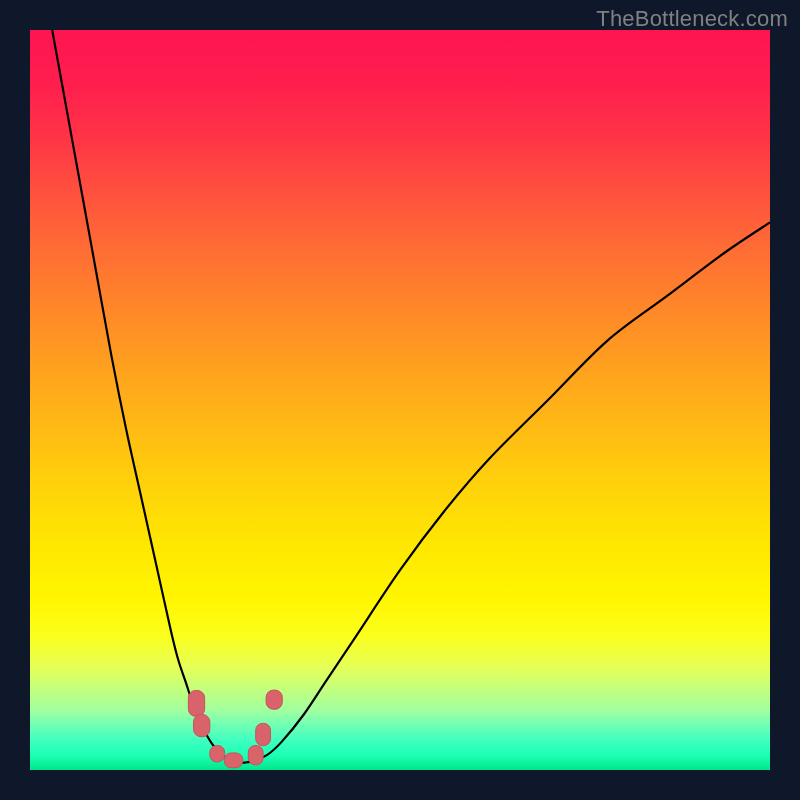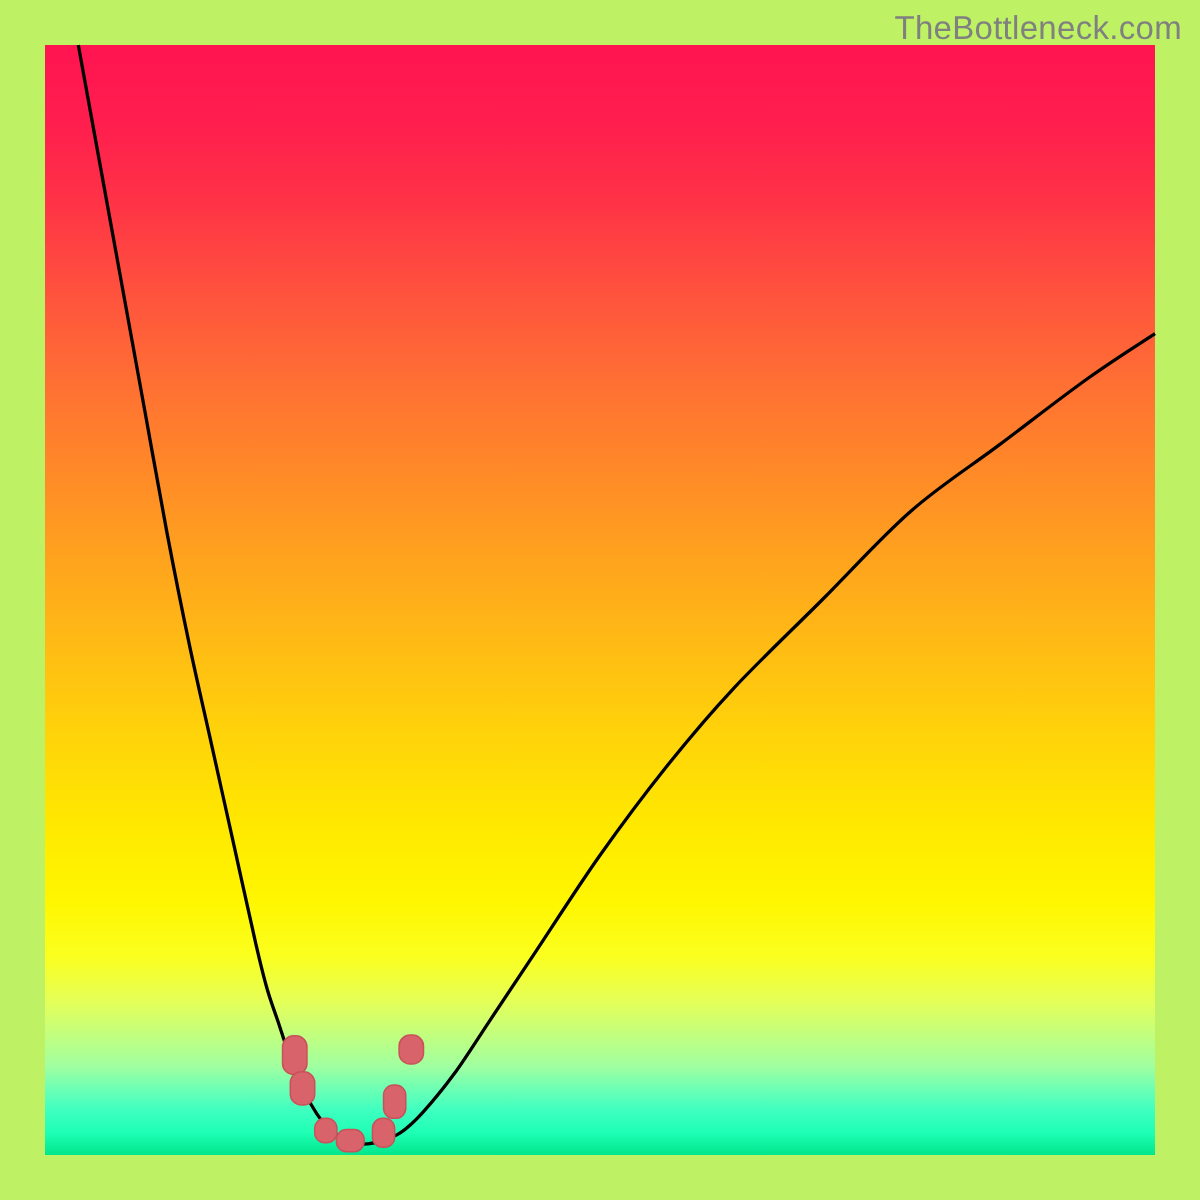--- a/index.html
+++ b/index.html
@@ -10,21 +10,21 @@
     overflow: hidden;
     background: #000;
     font-family: Arial, Helvetica, sans-serif;
   }
   .frame {
     position: absolute;
     left: 0;
     top: 0;
     width: 800px;
     height: 800px;
-    background: #bef264;
+    background: #0f172a;
   }
   .plot-area {
     position: absolute;
     left: 30px;
     top: 30px;
     width: 740px;
     height: 740px;
     background: linear-gradient(to bottom,
       #ff1450 0%,
       #ff1e4e 7%,

